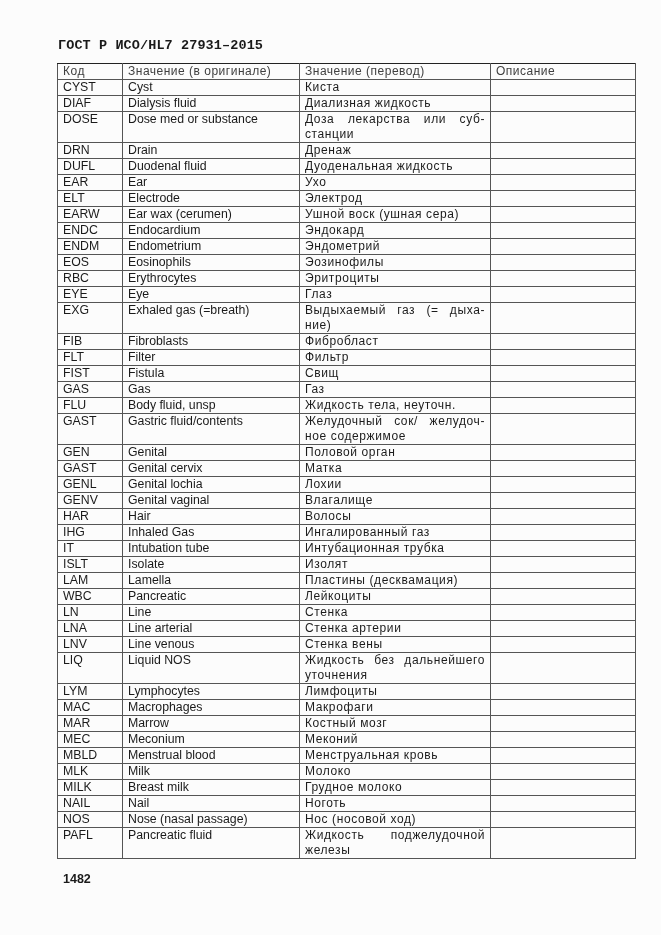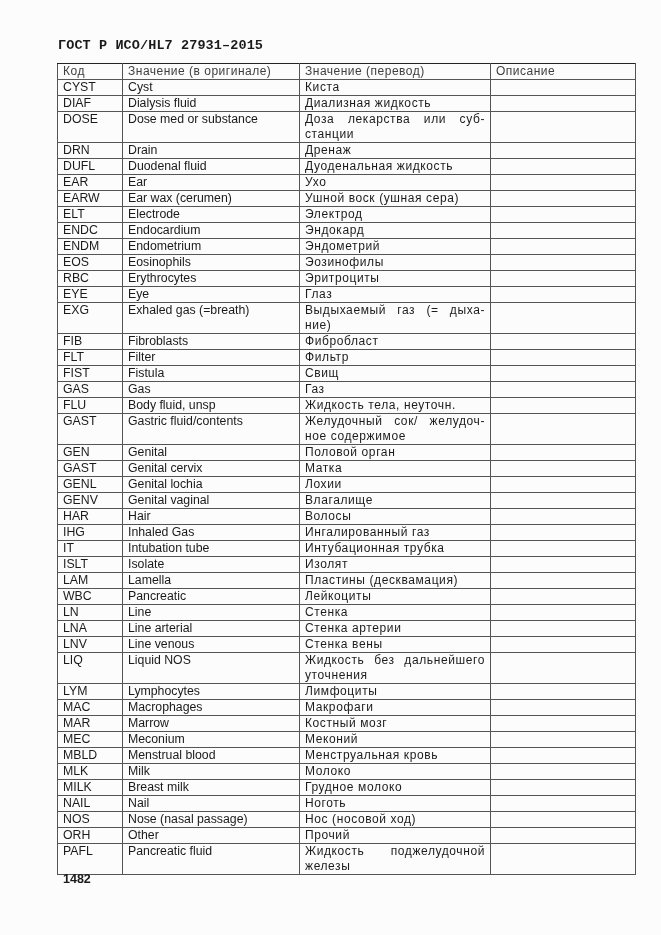--- a/index.html
+++ b/index.html
@@ -124,32 +124,32 @@
         <td class="ru">Дуоденальная жидкость</td>
         <td class="desc"></td>
       </tr>
       <tr>
         <td class="code">EAR</td>
         <td class="en">Ear</td>
         <td class="ru">Ухо</td>
         <td class="desc"></td>
       </tr>
       <tr>
+        <td class="code">ELT</td>
+        <td class="en">Electrode</td>
+        <td class="ru">Электрод</td>
+        <td class="desc"></td>
+      </tr>
+      <tr>
         <td class="code">EARW</td>
         <td class="en">Ear wax (cerumen)</td>
         <td class="ru">Ушной воск (ушная сера)</td>
         <td class="desc"></td>
       </tr>
       <tr>
-        <td class="code">ELT</td>
-        <td class="en">Electrode</td>
-        <td class="ru">Электрод</td>
-        <td class="desc"></td>
-      </tr>
-      <tr>
         <td class="code">ENDC</td>
         <td class="en">Endocardium</td>
         <td class="ru">Эндокард</td>
         <td class="desc"></td>
       </tr>
       <tr>
         <td class="code">ENDM</td>
         <td class="en">Endometrium</td>
         <td class="ru">Эндометрий</td>
         <td class="desc"></td>
@@ -343,26 +343,20 @@
       <tr>
         <td class="code">NAIL</td>
         <td class="en">Nail</td>
         <td class="ru">Ноготь</td>
         <td class="desc"></td>
       </tr>
       <tr>
         <td class="code">NOS</td>
         <td class="en">Nose (nasal passage)</td>
         <td class="ru">Нос (носовой ход)</td>
-        <td class="desc"></td>
-      </tr>
-      <tr>
-        <td class="code">ORH</td>
-        <td class="en">Other</td>
-        <td class="ru">Прочий</td>
         <td class="desc"></td>
       </tr>
       <tr>
         <td class="code">PAFL</td>
         <td class="en">Pancreatic fluid</td>
         <td class="ru">Жидкость поджелудочной железы</td>
         <td class="desc"></td>
       </tr>
     </tbody>
 </table>

